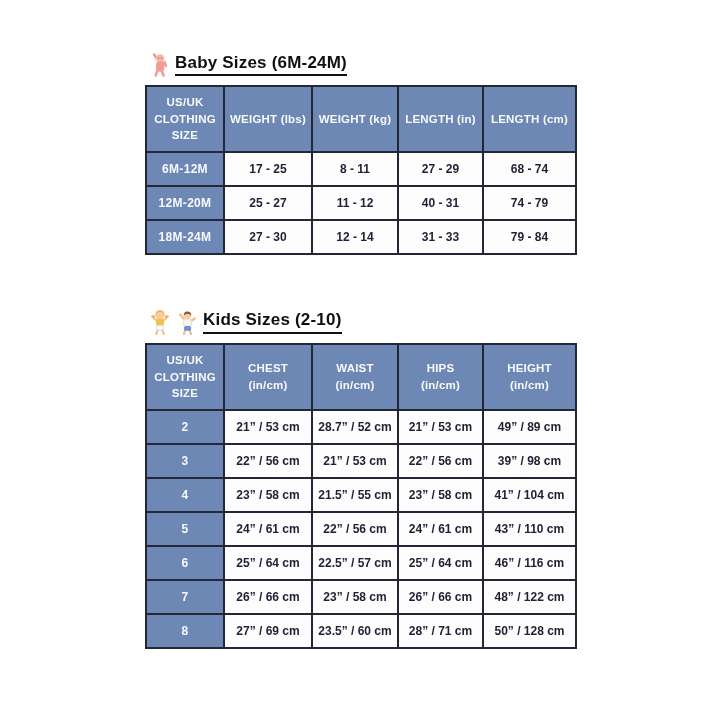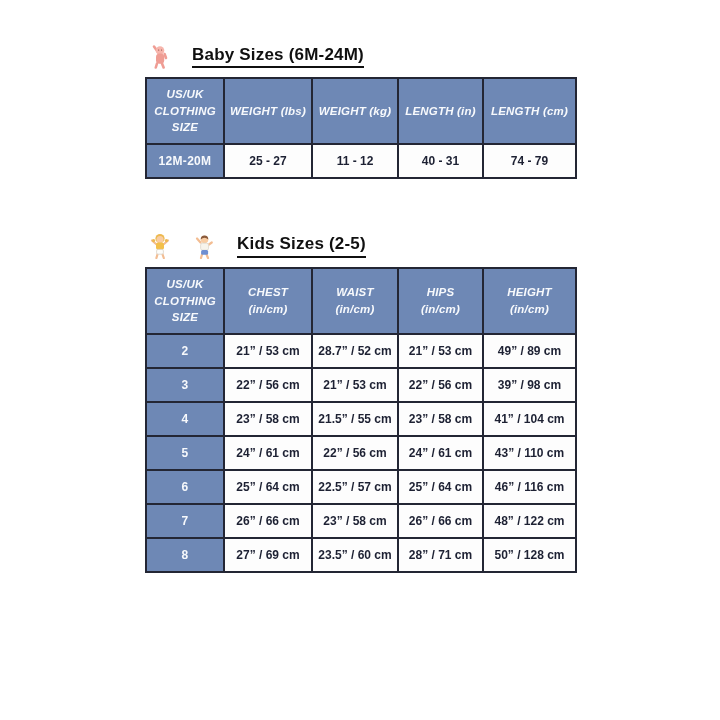--- a/index.html
+++ b/index.html
@@ -19,22 +19,22 @@
     overflow:hidden;
   }
   .content{
     width:430px;
     margin:0 auto;
     padding-top:36px;
   }
   .section-title{
     display:flex;
     align-items:center;
-    gap:22px;
-    margin:8px 0 8px 4px;
+    gap:5px;
+    margin:16px 0 8px 4px;
   }
   .section-title .icon{display:inline-flex;align-items:flex-end;}
   .title-text{
     font-size:17px;
     font-weight:bold;
     color:var(--title-text);
     letter-spacing:0.2px;
     border-bottom:2.5px solid var(--title-text);
     padding-bottom:1px;
     line-height:1.2;
@@ -53,21 +53,20 @@
   }
   table.sizes thead th{
     background:var(--header-blue);
     color:var(--header-text);
     font-size:11.5px;
     line-height:1.45;
     height:60px;
     white-space:pre-line;
     padding:2px 1px;
     letter-spacing:0.2px;
-    font-style:italic;
   }
   table.sizes td{
     background:var(--cell-bg);
     color:var(--cell-text);
     font-size:12px;
     height:32px;
     white-space:nowrap;
     padding:0 1px;
   }
   table.sizes td.label{
@@ -114,25 +113,39 @@
 CLOTHING
 SIZE</th>
         <th>WEIGHT (lbs)</th>
         <th>WEIGHT (kg)</th>
         <th>LENGTH (in)</th>
         <th>LENGTH (cm)</th>
       </tr>
     </thead>
     <tbody>
       <tr>
+        <td class="label">6M-12M</td>
+        <td>17 - 25</td>
+        <td>8 - 11</td>
+        <td>27 - 29</td>
+        <td>68 - 74</td>
+      </tr>
+      <tr>
         <td class="label">12M-20M</td>
         <td>25 - 27</td>
         <td>11 - 12</td>
         <td>40 - 31</td>
         <td>74 - 79</td>
+      </tr>
+      <tr>
+        <td class="label">18M-24M</td>
+        <td>27 - 30</td>
+        <td>12 - 14</td>
+        <td>31 - 33</td>
+        <td>79 - 84</td>
       </tr>
     </tbody>
   </table>
 
   <div class="section-title kids-gap">
     <span class="icon">
       <svg width="22" height="26" viewBox="0 0 22 26" aria-hidden="true">
         <g stroke="#f3bd92" stroke-width="2.2" stroke-linecap="round" fill="none">
           <path d="M3 7.5 L7 11"></path>
           <path d="M19 7.5 L15 11"></path>
@@ -154,21 +167,21 @@
           <path d="M18.8 9.5 L15.2 12"></path>
           <path d="M9 21.5 L8 25"></path>
           <path d="M13.6 21.5 L15 25"></path>
         </g>
         <circle cx="11.5" cy="6.5" r="3.8" fill="#f9cda3"></circle>
         <path d="M7.7 6.4 A3.8 3.8 0 0 1 15.3 6.4 Q11.5 3.2 7.7 6.4 Z" fill="#8a5a3b"></path>
         <rect x="7.6" y="10.2" width="8" height="7" rx="2" fill="#f7f4ec" stroke="#dcd6ca" stroke-width="0.8"></rect>
         <rect x="8.1" y="17" width="7" height="4.8" rx="1.5" fill="#6f8fd1"></rect>
       </svg>
     </span>
-    <span class="title-text">Kids Sizes (2-5)</span>
+    <span class="title-text">Kids Sizes (2-10)</span>
   </div>
 
   <table class="sizes">
     <colgroup>
       <col style="width:78px">
         <col style="width:88px">
         <col style="width:86px">
         <col style="width:85px">
         <col style="width:93px">
     </colgroup>

